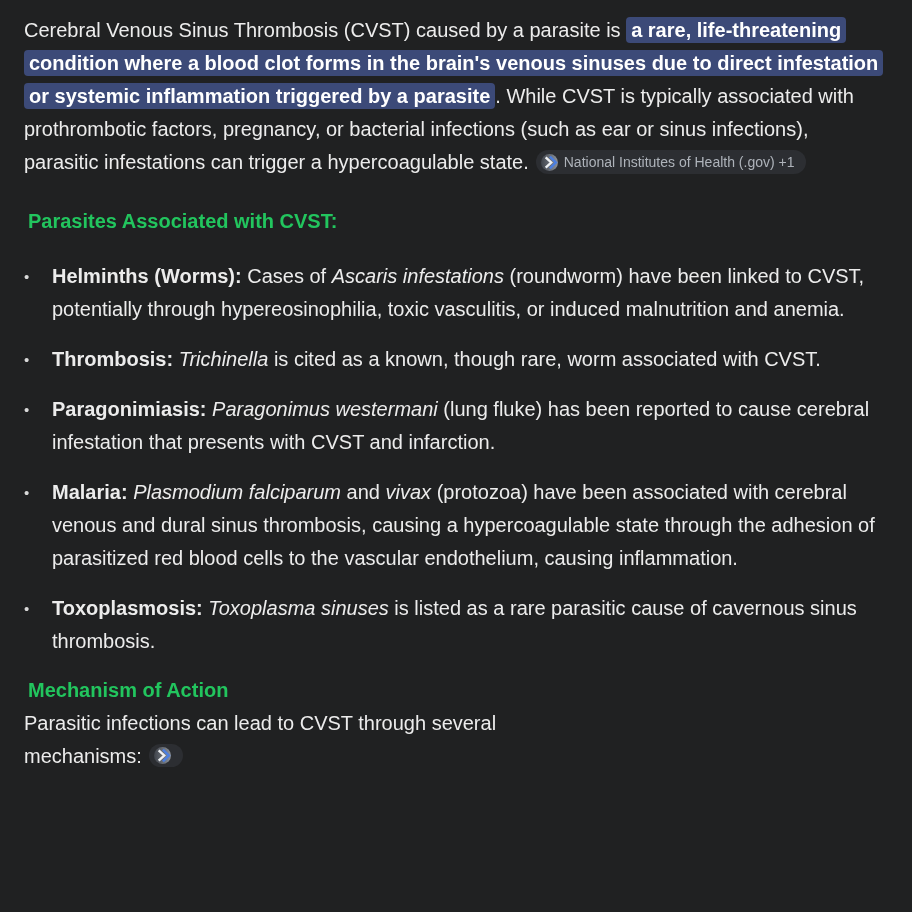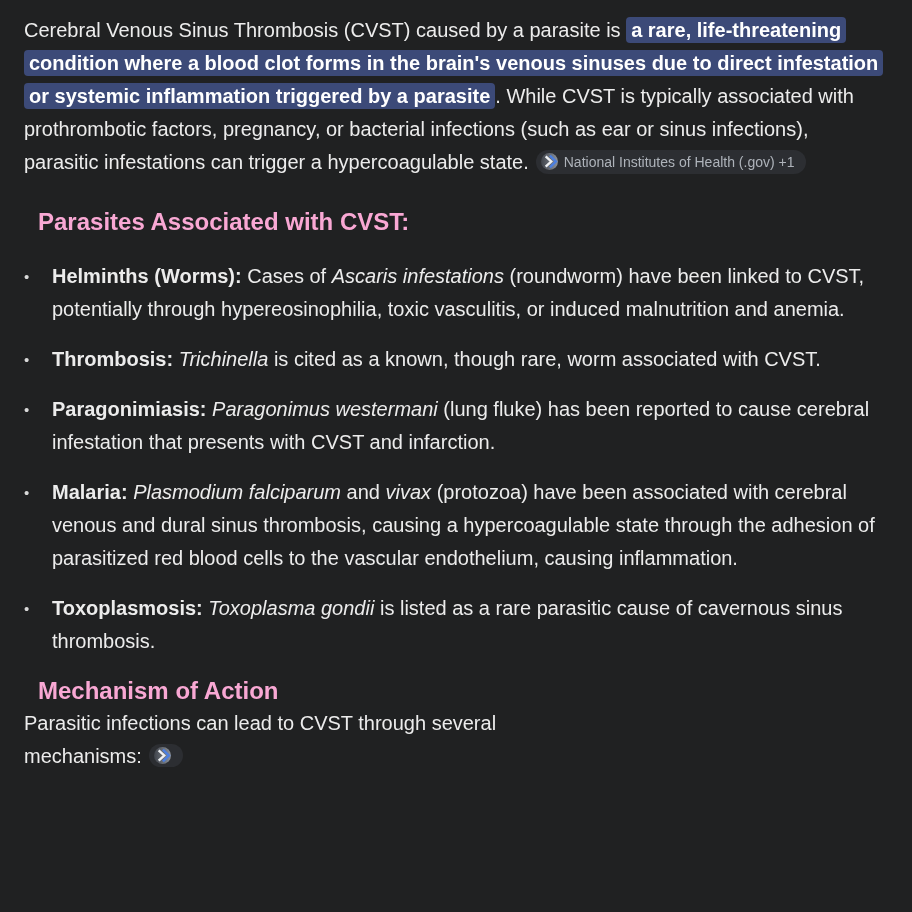--- a/index.html
+++ b/index.html
@@ -26,25 +26,25 @@
     color: #ffffff;
     font-weight: 600;
     padding: 2px 5px;
     border-radius: 4px;
     -webkit-box-decoration-break: clone;
     box-decoration-break: clone;
   }
   .b { font-weight: 700; }
   .i { font-style: italic; }
   h3 {
-    margin: 26px 0 0 14px;
-    font-size: 24px;
+    margin: 26px 0 0 4px;
+    font-size: 20px;
     line-height: 33px;
     font-weight: 700;
-    color: #f9a8d4;
+    color: #22c55e;
   }
   h3.mechanism { margin-top: 16px; }
   ul {
     list-style: none;
     margin: 22px 0 0 0;
     padding: 0;
   }
   li {
     display: flex;
     margin: 0 0 17px 0;
@@ -53,21 +53,21 @@
   .dot {
     flex: none;
     width: 28px;
     font-size: 15px;
     line-height: 33px;
     color: #d9d9d9;
   }
   .li-text { flex: 1; }
   .pill {
     display: inline-flex;
-    align-items: flex-start;
+    align-items: flex-end;
     gap: 6px;
     background: #2c2e32;
     border-radius: 13px;
     padding: 3px 12px 3px 5px;
     margin-left: 7px;
     font-size: 14px;
     line-height: 18px;
     color: #aeb3ba;
     white-space: nowrap;
     vertical-align: middle;
@@ -123,21 +123,21 @@
       <li>
         <span class="dot">•</span>
         <div class="li-text"><span class="b">Paragonimiasis:</span><span> </span><span class="i">Paragonimus westermani</span><span> (lung fluke) has been reported to cause cerebral infestation that presents with CVST and infarction.</span></div>
       </li>
       <li>
         <span class="dot">•</span>
         <div class="li-text"><span class="b">Malaria:</span><span> </span><span class="i">Plasmodium falciparum</span><span> and </span><span class="i">vivax</span><span> (protozoa) have been associated with cerebral venous and dural sinus thrombosis, causing a hypercoagulable state through the adhesion of parasitized red blood cells to the vascular endothelium, causing inflammation.</span></div>
       </li>
       <li>
         <span class="dot">•</span>
-        <div class="li-text"><span class="b">Toxoplasmosis:</span><span> </span><span class="i">Toxoplasma gondii</span><span> is listed as a rare parasitic cause of cavernous sinus thrombosis.</span></div>
+        <div class="li-text"><span class="b">Toxoplasmosis:</span><span> </span><span class="i">Toxoplasma sinuses</span><span> is listed as a rare parasitic cause of cavernous sinus thrombosis.</span></div>
       </li>
     </ul>
 
   <h3 class="mechanism">Mechanism of Action</h3>
 
   <p class="mech-p">
     <span>Parasitic infections can lead to CVST through several mechanisms:</span><span class="pill">
     <svg class="fav" width="17" height="17" viewBox="0 0 20 20">
       <circle cx="10" cy="10" r="10" fill="url(#nihgrad)"></circle>
       <g clip-path="url(#nihclip)">

